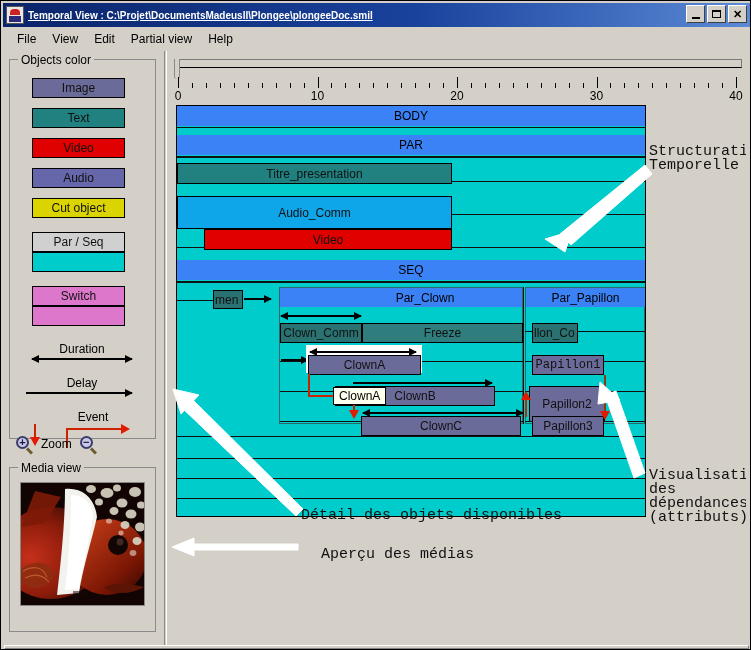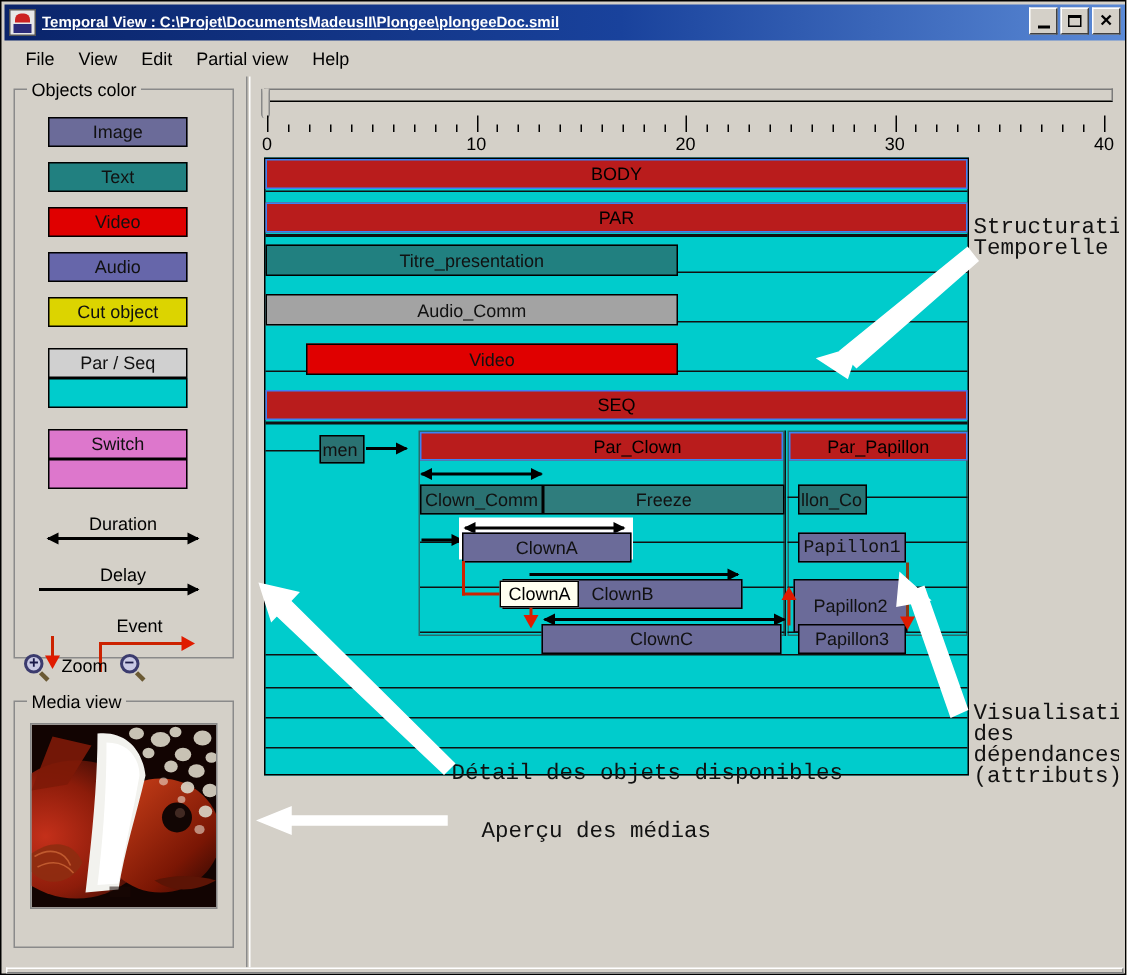--- a/index.html
+++ b/index.html
@@ -203,21 +203,21 @@
 
   
   #tl-canvas {
     position: absolute; left: 8px; top: 52px;
     width: 470px; height: 412px;
     background: #00cccc;
     border: 1px solid #000;
   }
   .hdrbar {
     position: absolute;
-    background: #b91c1c;
+    background: #3b82f6;
     border: 1px solid #3b82f6;
     display: flex; align-items: center; justify-content: center;
     font-size: 12px; color: #000;
     white-space: nowrap;
   }
   .blk {
     position: absolute;
     border: 1px solid #000;
     display: flex; align-items: center; justify-content: center;
     font-size: 12px; color: #111;
@@ -501,21 +501,21 @@
       <div class="hdrbar" style="left:0px; top:0px; width:468px; height:20px;">BODY</div>
       <div class="rowline" style="left:0; top:21px; width:468px;"></div>
 
       <div class="hdrbar" style="left:0px; top:29px; width:468px; height:20px;">PAR</div>
       <div class="rowline" style="left:0; top:50px; width:468px; height:2px;"></div>
 
       <div class="rowline" style="left:0; top:75px; width:468px;"></div>
       <div class="blk" style="left:0px; top:57px; width:275px; height:21px; background:#218080;">Titre_presentation</div>
 
       <div class="rowline" style="left:0; top:108px; width:468px;"></div>
-      <div class="blk" style="left:0px; top:90px; width:275px; height:21px; background:#a3a3a3;">Audio_Comm</div>
+      <div class="blk" style="left:0px; top:90px; width:275px; height:33px; background:#0ea5e9;">Audio_Comm</div>
 
       <div class="rowline" style="left:0; top:141px; width:468px;"></div>
       <div class="blk" style="left:27px; top:123px; width:248px; height:21px; background:#e00000;">Video</div>
 
       <div class="hdrbar" style="left:0px; top:154px; width:468px; height:20px;">SEQ</div>
       <div class="rowline" style="left:0; top:175px; width:468px; height:2px;"></div>
 
       <div class="blk" style="left:36px; top:184px; width:30px; height:19px; background:#2a7272; justify-content:flex-start; padding-left:1px;">men</div>
       <div class="rowline" style="left:0; top:194px; width:36px;"></div>
       <div class="darrow" style="left:67px; top:192px; width:27px;"></div>

